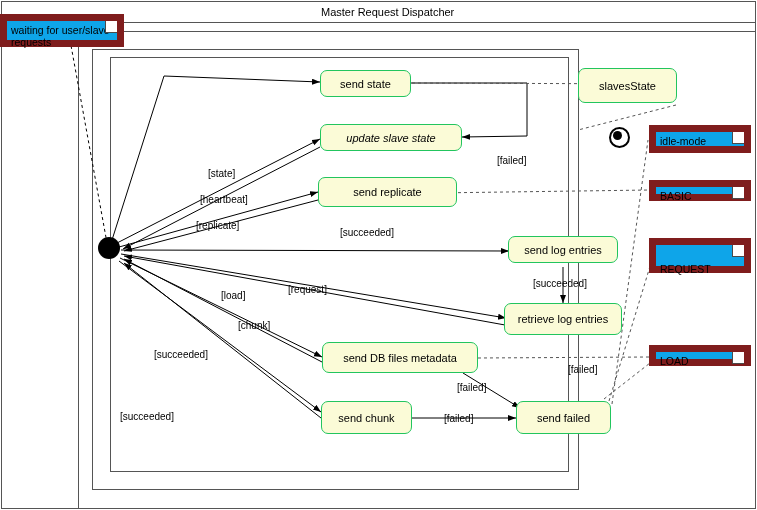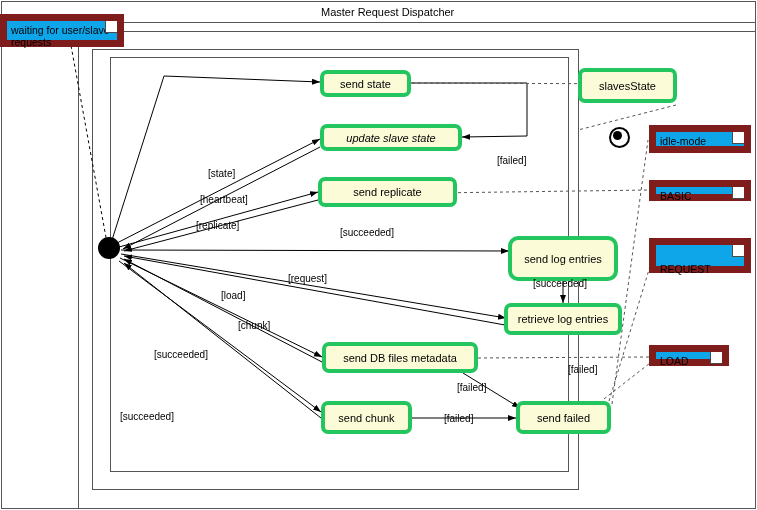--- a/index.html
+++ b/index.html
@@ -1,19 +1,19 @@
 <!DOCTYPE html>
 <html><head>
 <meta charset="utf-8">
 <style>
   html,body{margin:0;padding:0;background:#ffffff;}
   body{width:757px;height:510px;font-family:"Liberation Sans",sans-serif;}
   #stage{position:relative;width:757px;height:510px;overflow:hidden;}
   svg#wires{position:absolute;left:0;top:0;width:757px;height:510px;}
-  .node{position:absolute;box-sizing:border-box;background:#fbfbd7;border:4px solid #22c55e;border-radius:7px;
+  .node{position:absolute;box-sizing:border-box;background:#fbfbd7;border:1px solid #22c55e;border-radius:7px;
         font-size:11px;color:#000;display:flex;align-items:center;justify-content:center;text-align:center;}
   .note{position:absolute;box-sizing:border-box;background:#0ea5e9;border:7px solid #7f1d1d;
         font-size:10.5px;color:#000;padding:3px 4px;line-height:12px;}
   .note .fold{position:absolute;right:0;top:0;width:11px;height:11px;background:#ffffff;
         border-left:1px solid #4a4a4a;border-bottom:1px solid #4a4a4a;}
   .lbl{position:absolute;font-size:10px;color:#000;white-space:nowrap;}
   .title{position:absolute;font-size:11px;color:#000;white-space:nowrap;}
   .frame{position:absolute;box-sizing:border-box;border:1px solid #555;background:transparent;}
   .initial{position:absolute;width:22px;height:22px;border-radius:50%;background:#000;}
   .final-out{position:absolute;width:17px;height:17px;border-radius:50%;background:#fff;border:2px solid #000;}
@@ -87,54 +87,54 @@
   </svg>
 
   <div class="initial" style="left:98px;top:237px;"></div>
   <div class="final-out" style="left:609px;top:127px;"></div>
   <div class="final-in" style="left:613px;top:131px;"></div>
 
   <div class="node" style="left:320px;top:70px;width:91px;height:27px;">send state</div>
   <div class="node" style="left:320px;top:124px;width:142px;height:27px;font-style:italic;">update slave state</div>
   <div class="node" style="left:578px;top:68px;width:99px;height:35px;">slavesState</div>
   <div class="node" style="left:318px;top:177px;width:139px;height:30px;">send replicate</div>
-  <div class="node" style="left:508px;top:236px;width:110px;height:45px;border-radius:10px;">send log entries</div>
+  <div class="node" style="left:508px;top:236px;width:110px;height:27px;">send log entries</div>
   <div class="node" style="left:504px;top:303px;width:118px;height:32px;">retrieve log entries</div>
   <div class="node" style="left:322px;top:342px;width:156px;height:31px;">send DB files metadata</div>
   <div class="node" style="left:321px;top:401px;width:91px;height:33px;">send chunk</div>
   <div class="node" style="left:516px;top:401px;width:95px;height:33px;">send failed</div>
 
   <div class="note" style="left:649px;top:125px;width:102px;height:28px;padding-top:3px;">
     <span>idle-mode</span>
     <span class="fold"></span>
   </div>
   <div class="note" style="left:649px;top:180px;width:102px;height:21px;padding-top:3px;">
     <span>BASIC</span>
     <span class="fold"></span>
   </div>
   <div class="note" style="left:649px;top:238px;width:102px;height:21px;padding-top:18px;">
     <span>REQUEST</span>
     <span class="fold"></span>
   </div>
-  <div class="note" style="left:649px;top:345px;width:80px;height:21px;padding-top:3px;">
+  <div class="note" style="left:649px;top:345px;width:102px;height:21px;padding-top:3px;">
     <span>LOAD</span>
     <span class="fold"></span>
   </div>
 
   <div class="note" style="left:0px;top:14px;width:124px;height:33px;">
     <span>waiting for user/slave requests</span>
     <span class="fold"></span>
   </div>
 
   <div class="lbl" style="left:208px;top:168px;">[state]</div>
   <div class="lbl" style="left:200px;top:194px;">[heartbeat]</div>
   <div class="lbl" style="left:196px;top:220px;">[replicate]</div>
   <div class="lbl" style="left:340px;top:227px;">[succeeded]</div>
   <div class="lbl" style="left:497px;top:155px;">[failed]</div>
-  <div class="lbl" style="left:288px;top:273px;">[request]</div>
+  <div class="lbl" style="left:288px;top:284px;">[request]</div>
   <div class="lbl" style="left:533px;top:278px;">[succeeded]</div>
   <div class="lbl" style="left:221px;top:290px;">[load]</div>
   <div class="lbl" style="left:207px;top:320px;margin-left:31px;">[chunk]</div>
   <div class="lbl" style="left:154px;top:349px;">[succeeded]</div>
   <div class="lbl" style="left:457px;top:382px;">[failed]</div>
   <div class="lbl" style="left:120px;top:411px;">[succeeded]</div>
   <div class="lbl" style="left:444px;top:413px;">[failed]</div>
   <div class="lbl" style="left:568px;top:364px;">[failed]</div>
 
 </div>

